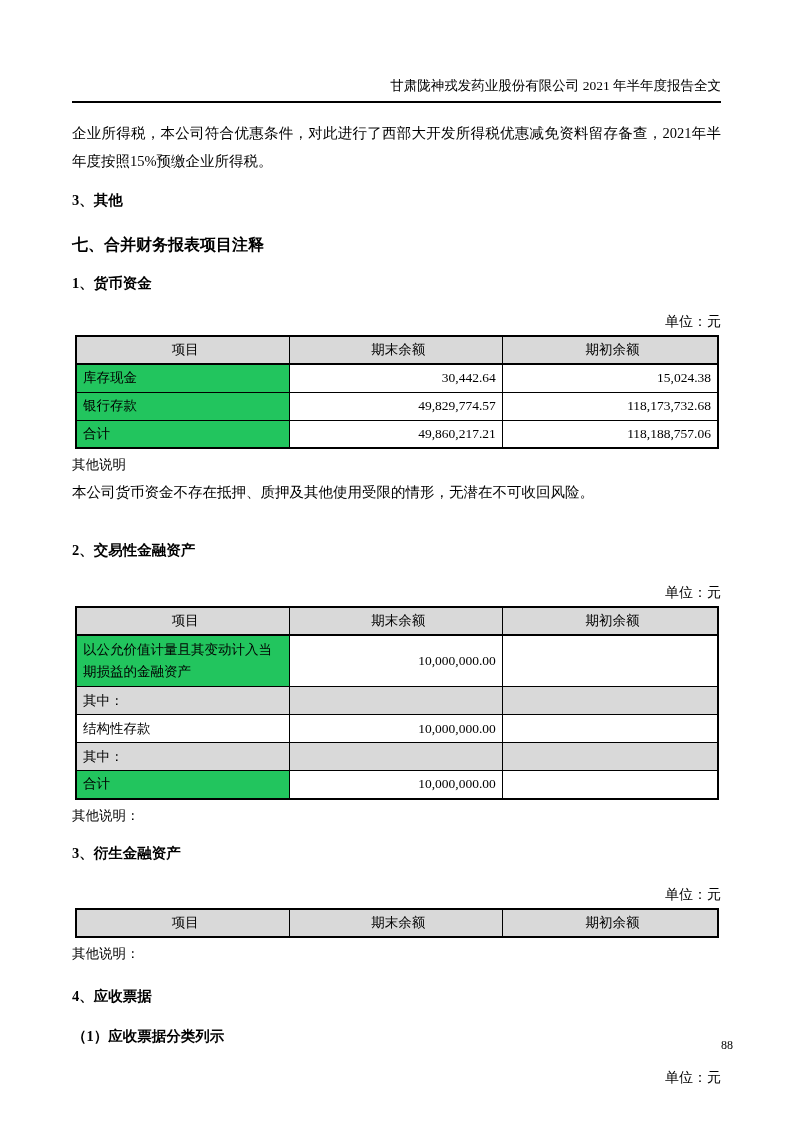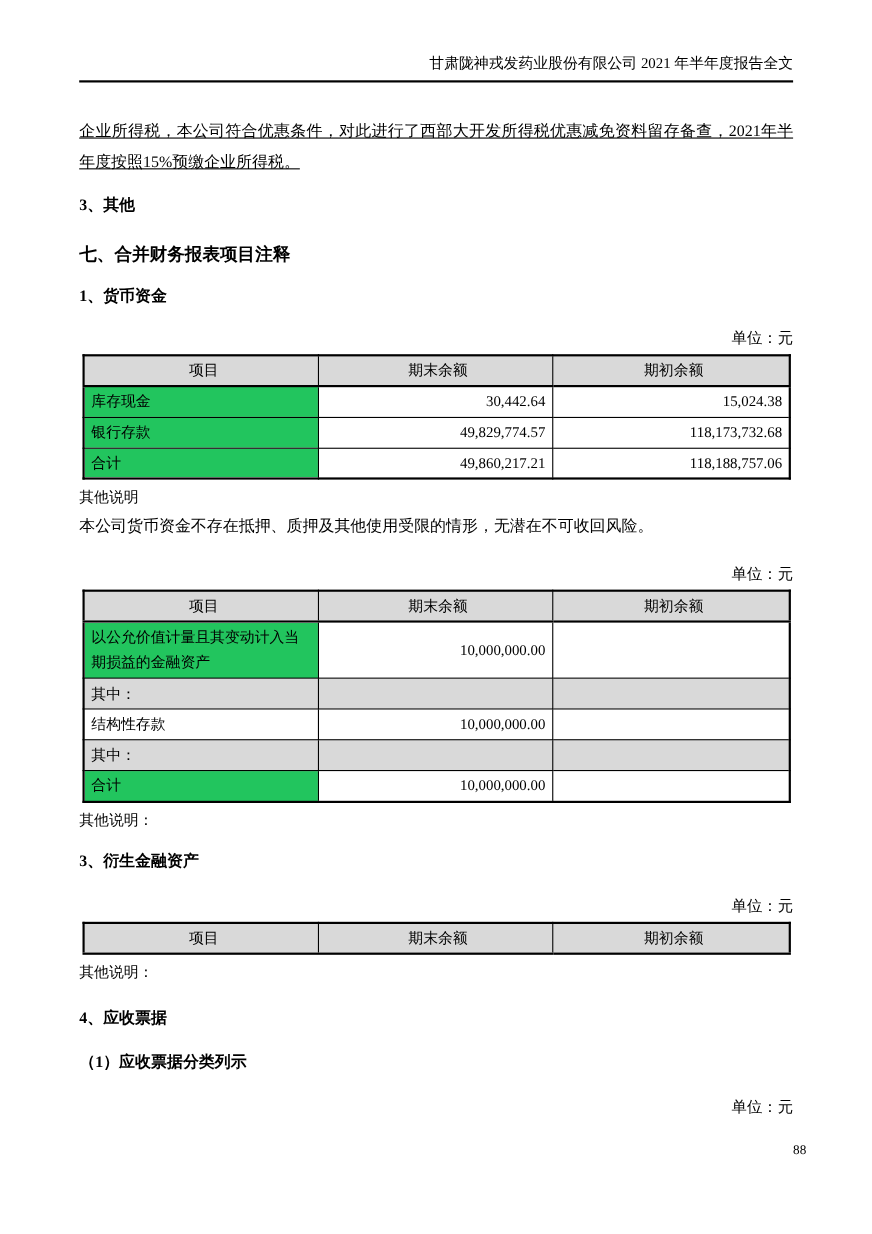--- a/index.html
+++ b/index.html
@@ -11,34 +11,33 @@
     margin: 0 auto;
     background: #ffffff;
     color: #000;
     font-family: "Liberation Serif", "DejaVu Serif", serif;
     font-size: 14px;
     overflow: hidden;
   }
   .content { padding: 0 72px; }
 
   .doc-header {
-    margin-top: 50px;
+    margin-top: 78px;
     text-align: right;
     font-size: 13.5px;
     line-height: 16px;
     padding-bottom: 7px;
     border-bottom: 2px solid #000;
   }
 
   .para {
-    margin-top: 31px;
+    margin-top: 16px;
     font-size: 14.5px;
     line-height: 28px;
     text-align: justify;
-    text-decoration: underline;
   }
 
   .h-small {
     font-weight: bold;
     font-size: 14.5px;
     line-height: 19px;
   }
   .h-big {
     font-weight: bold;
     font-size: 16px;
@@ -148,20 +147,21 @@
           <td class="label">合计</td>
           <td class="num">49,860,217.21</td>
           <td class="num">118,188,757.06</td>
         </tr>
       </tbody>
     </table>
 
     <div class="note-label">其他说明</div>
     <div class="note-text">本公司货币资金不存在抵押、质押及其他使用受限的情形，无潜在不可收回风险。</div>
 
+    <div class="h-small" style="margin-top:38px;">2、交易性金融资产</div>
 
     <div class="unit-line" style="margin-top:24px;">单位：元</div>
 
     <table class="fin" style="margin-top:5px;">
       <colgroup>
           <col style="width:33.2%">
           <col style="width:33.2%">
           <col style="width:33.6%">
         </colgroup>
       <thead>

